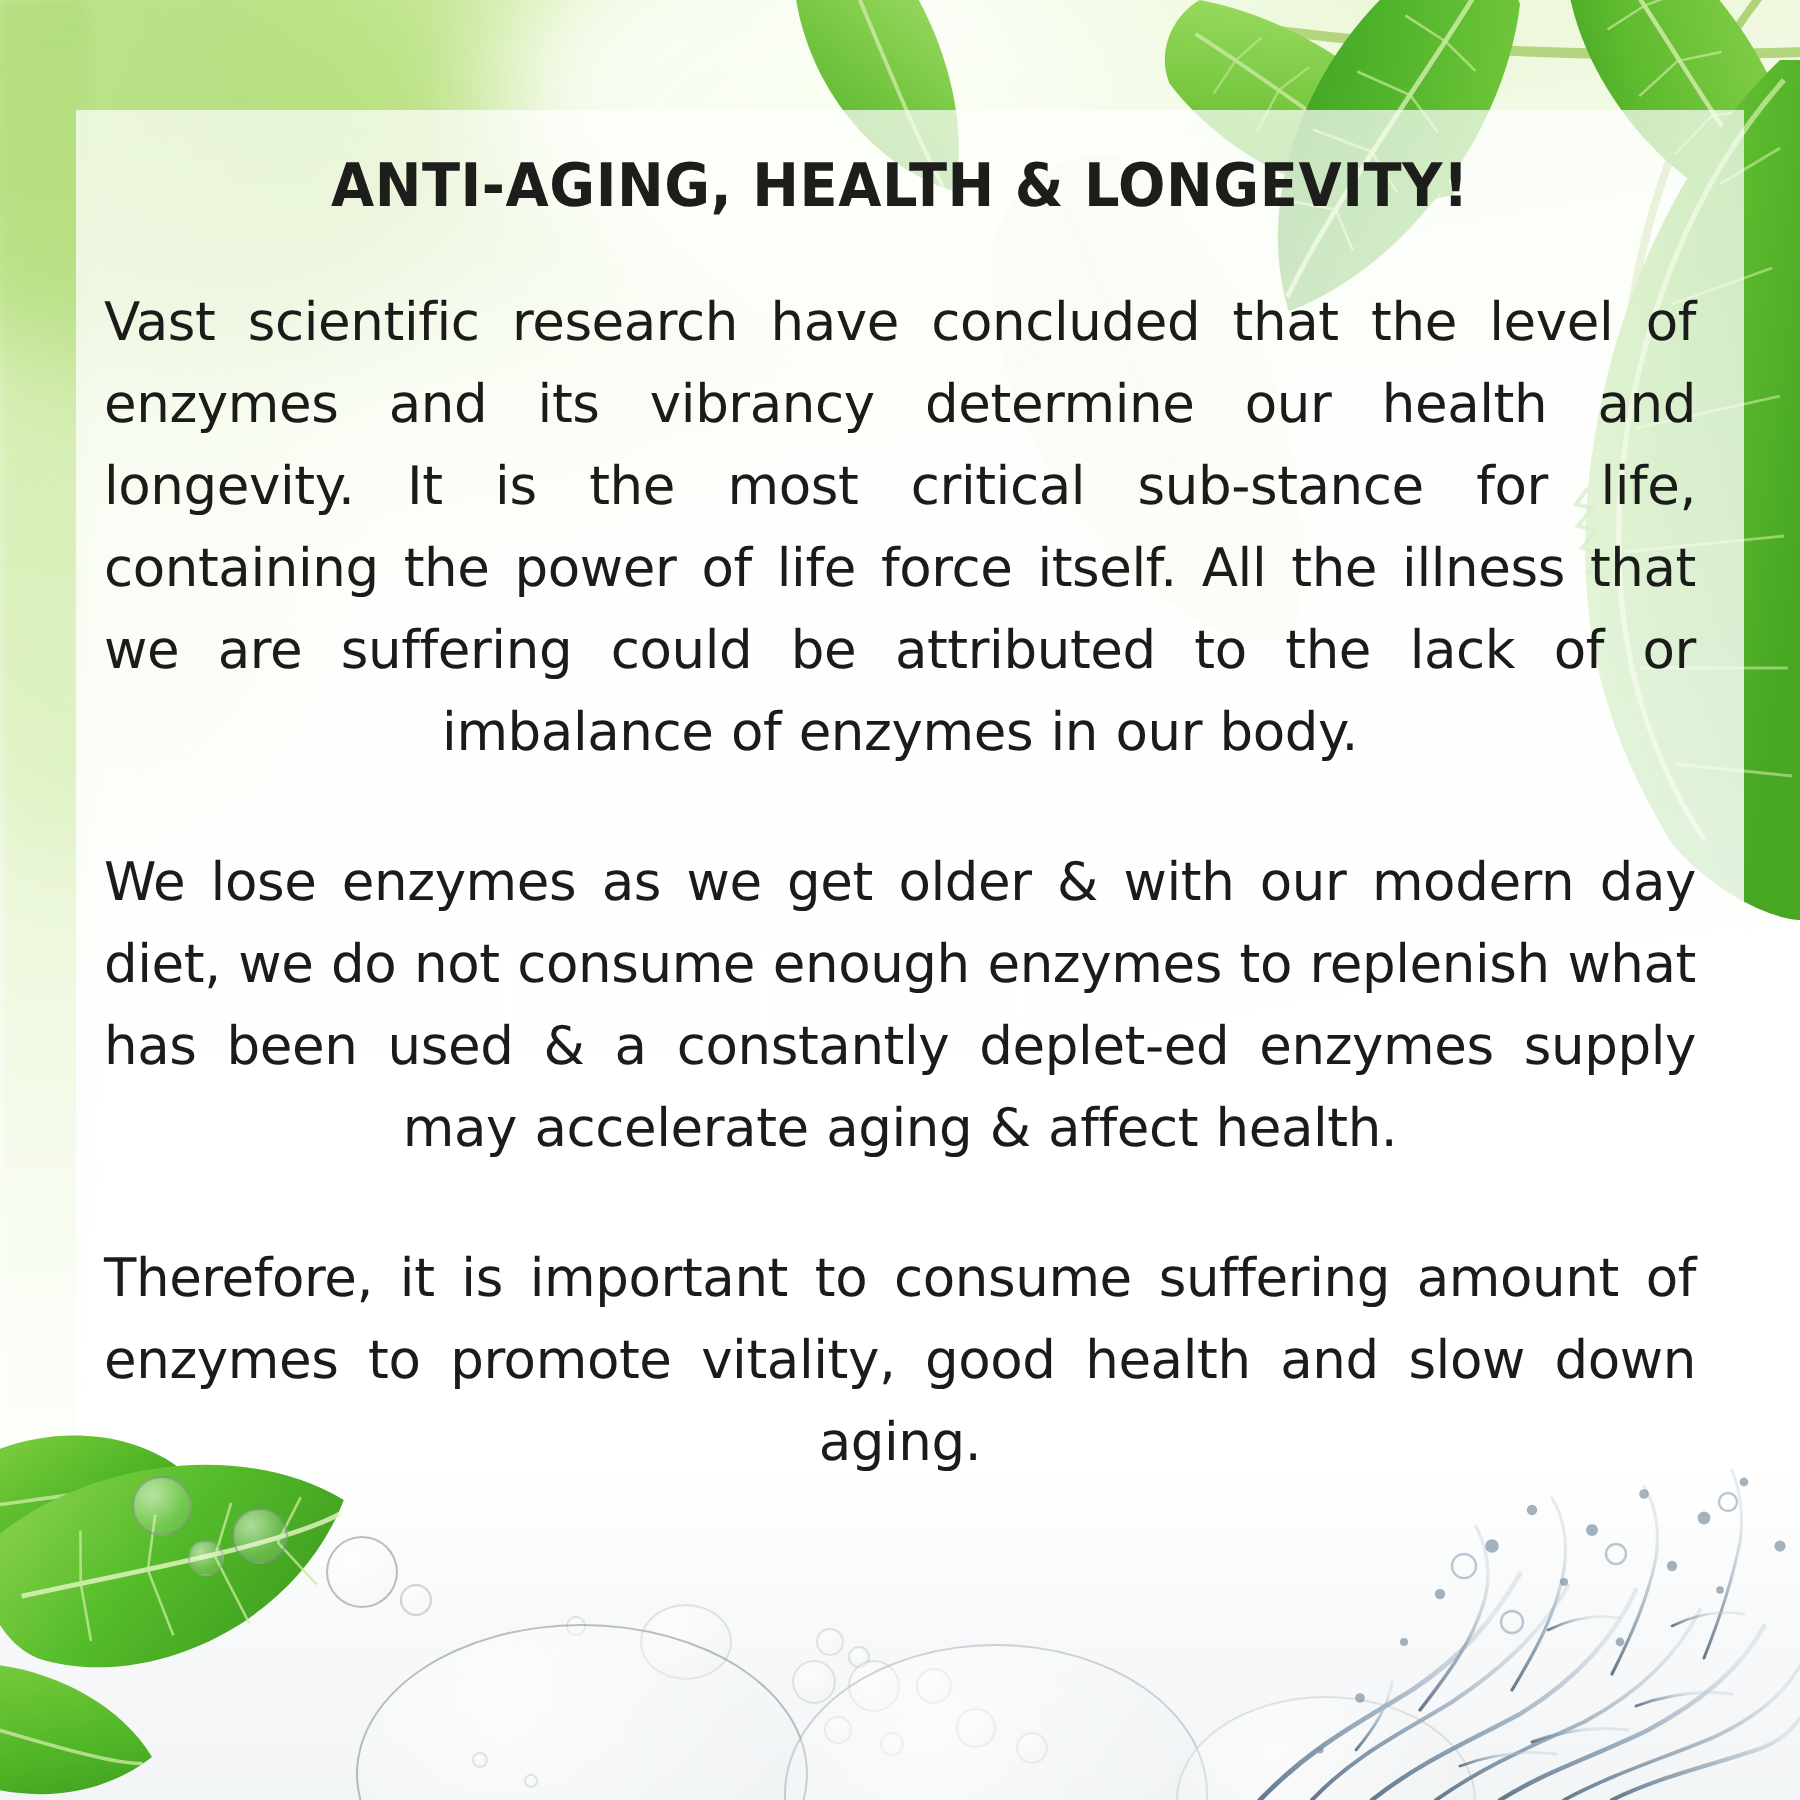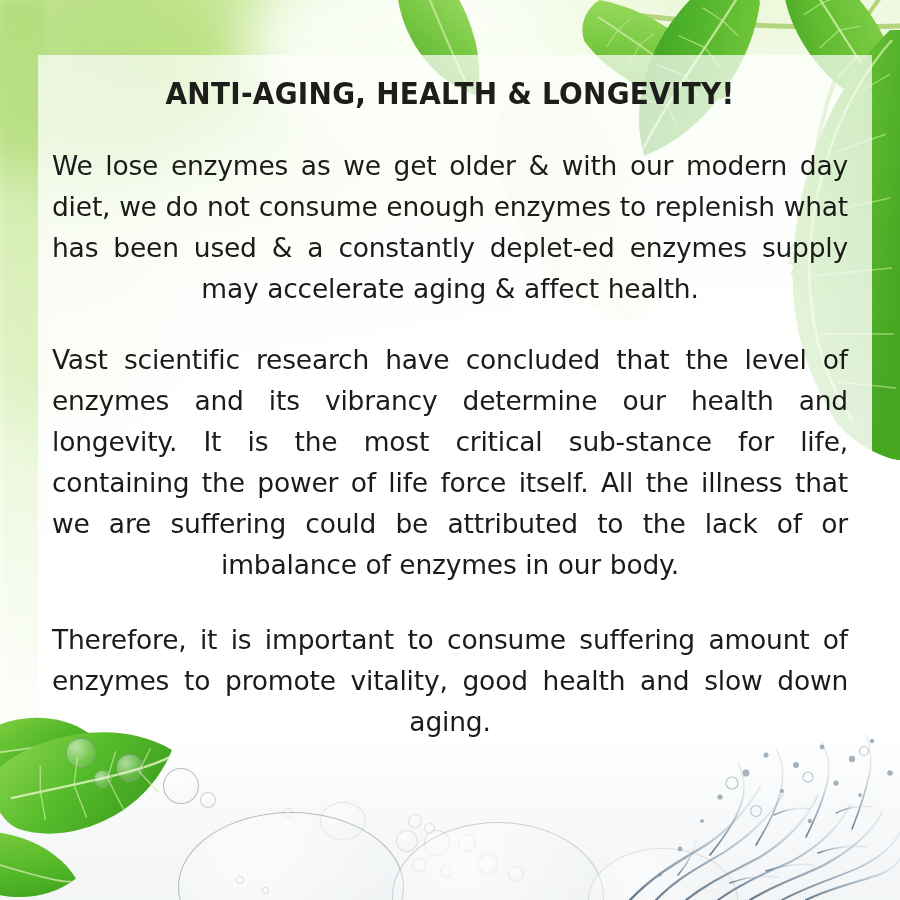--- a/index.html
+++ b/index.html
@@ -403,20 +403,20 @@
           <circle cx="304" cy="26" r="4.5"></circle>
           <circle cx="196" cy="86" r="5.5"></circle>
         </g>
       </svg>
     </div>
   </div>
 
   <div class="content">
     <h1 class="title">ANTI-AGING, HEALTH &amp; LONGEVITY!</h1>
 
+    <p class="para p1">Vast scientific research have concluded that the level of enzymes and its vibrancy determine our health and longevity. It is the most critical sub‐stance for life, containing the power of life force itself. All the illness that we are suffering could be attributed to the lack of or imbalance of enzymes in our body.</p>
+
     <p class="para p2">We lose enzymes as we get older &amp; with our modern day diet, we do not consume enough enzymes to replenish what has been used &amp; a constantly deplet‐ed enzymes supply may accelerate aging &amp; affect health.</p>
-
-    <p class="para p1">Vast scientific research have concluded that the level of enzymes and its vibrancy determine our health and longevity. It is the most critical sub‐stance for life, containing the power of life force itself. All the illness that we are suffering could be attributed to the lack of or imbalance of enzymes in our body.</p>
 
     <p class="para p3">Therefore, it is important to consume suffering amount of enzymes to promote vitality, good health and slow down aging.</p>
   </div>
 
 </div>
 
 </body></html>

